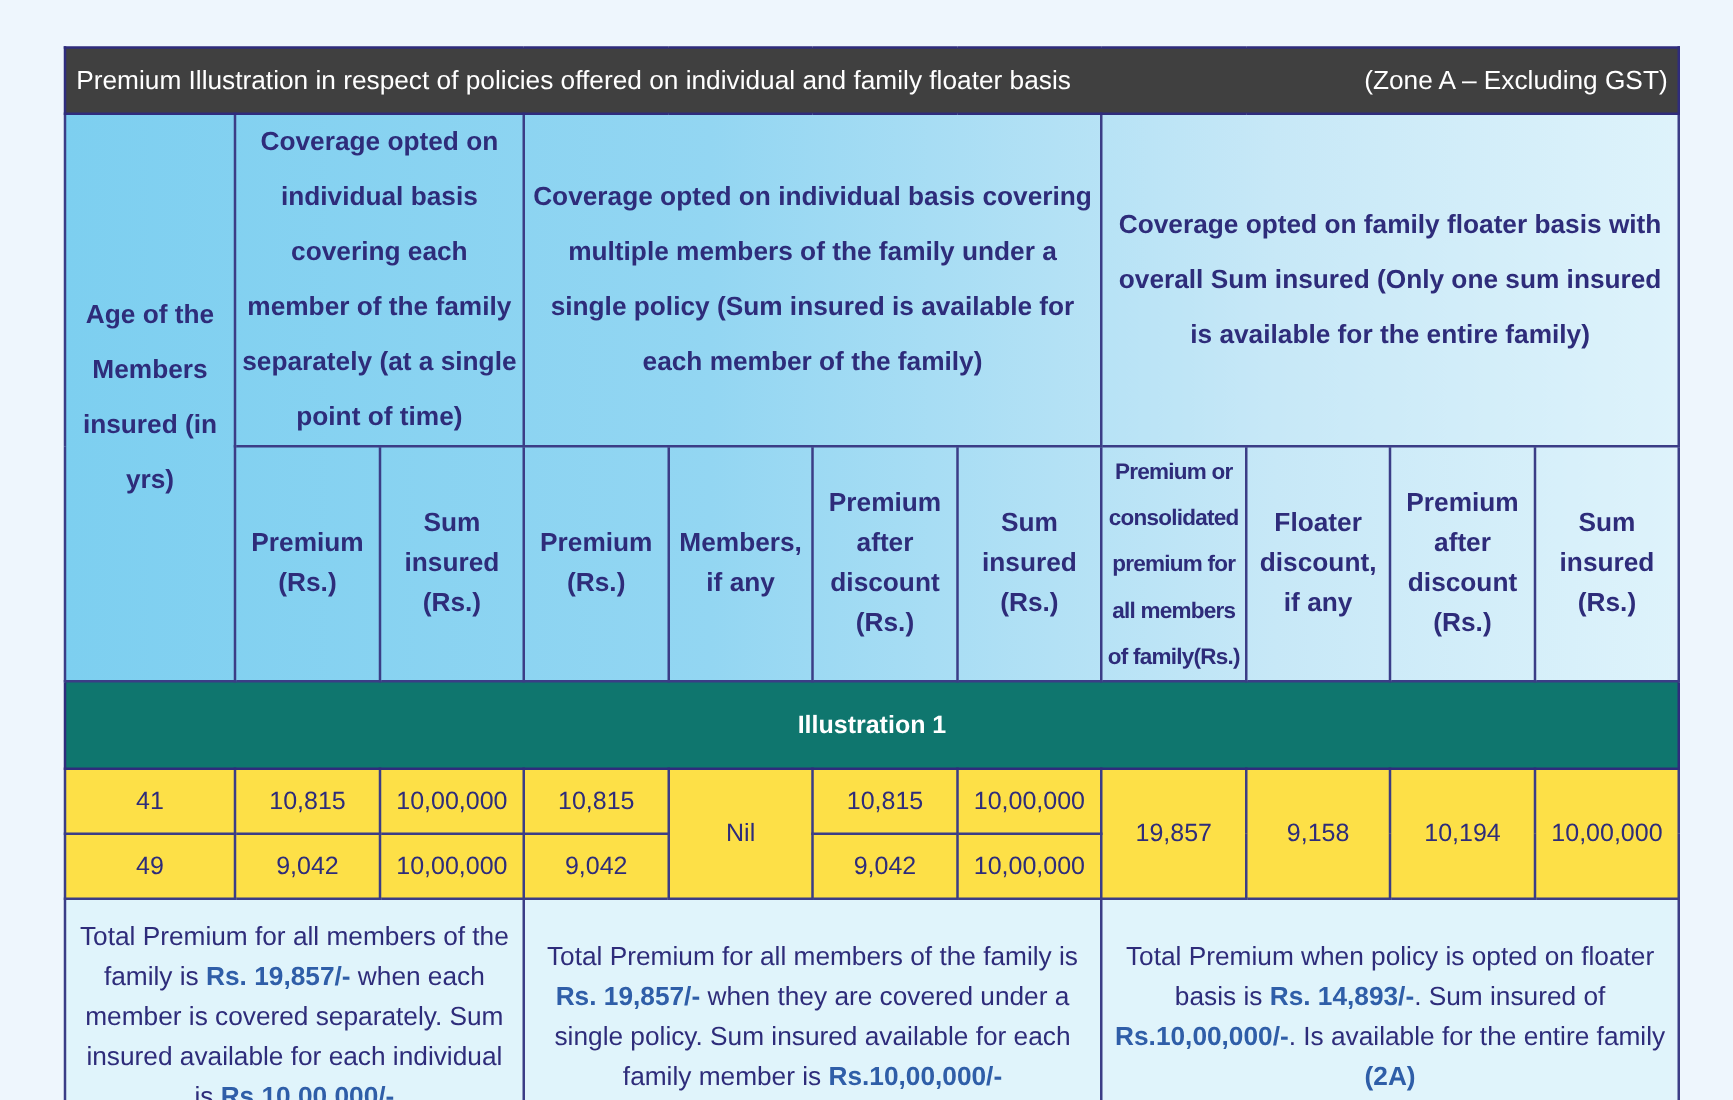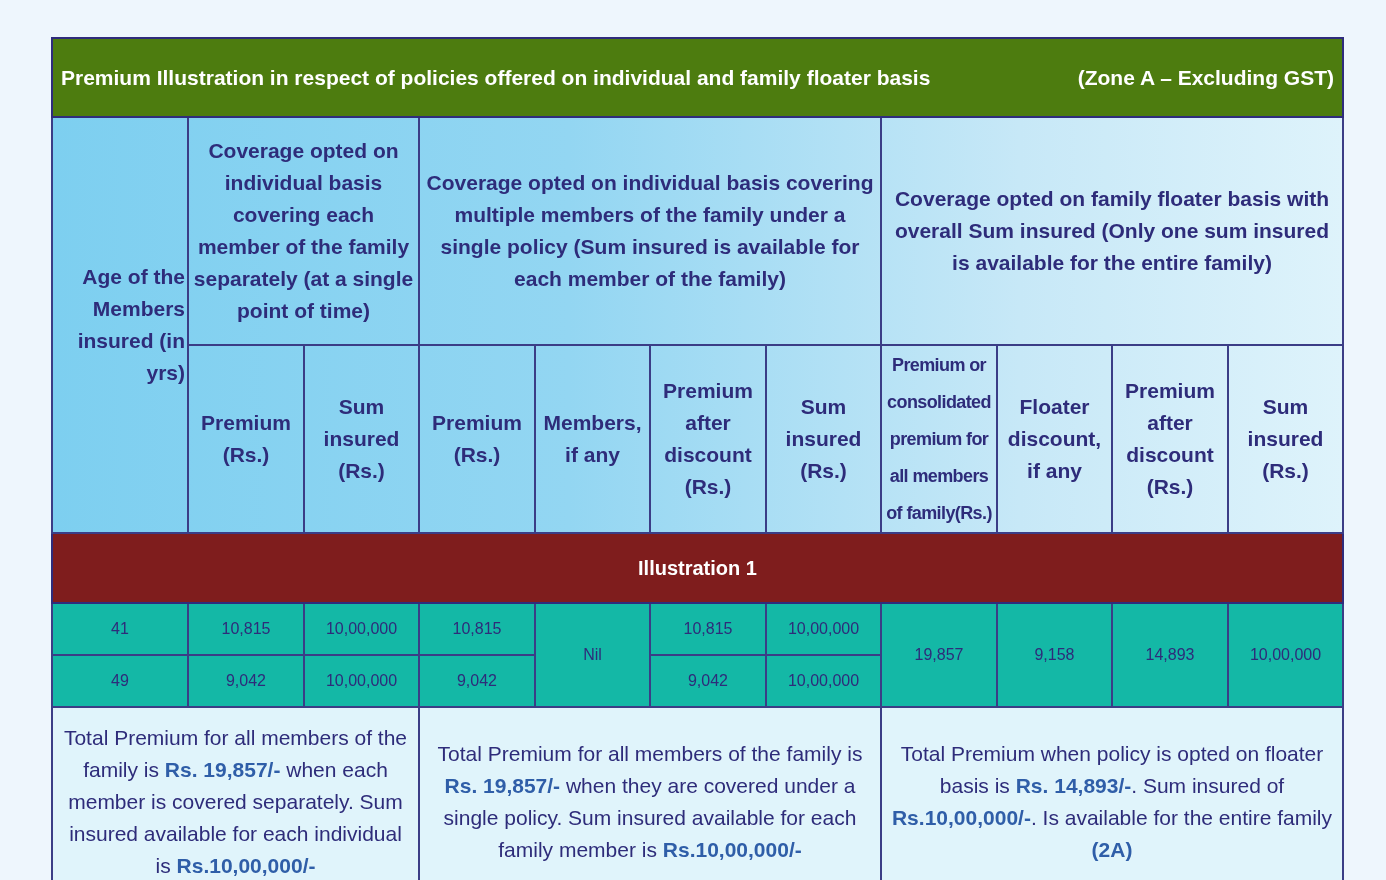--- a/index.html
+++ b/index.html
@@ -11,38 +11,38 @@
   }
   .wrap { position: absolute; left: 51px; top: 37px; width: 1291px; }
   table {
     border-collapse: collapse; width: 1291px; table-layout: fixed;
   }
   td, th {
     border: 2px solid #3b3d86;
     text-align: center; vertical-align: middle; padding: 0 2px;
   }
   .title-row th {
-    background: #4d7c0f; color: #ffffff; font-weight: bold;
-    font-size: 21px; height: 45px; text-align: left; padding: 16px 8px;
+    background: #404040; color: #ffffff; font-weight: normal;
+    font-size: 21px; height: 45px; text-align: left; padding: 3px 8px;
     border-color: #2f2c7c;
   }
   .title-row .flex { display: flex; justify-content: space-between; align-items: center; }
   .hdr {
     background: linear-gradient(90deg, #7dcff0 0%, #93d6f2 40%, #c7e8f7 75%, #def3fb 100%);
   }
   .hdr th { font-weight: bold; color: #2e2c7a; background: transparent; }
-  .grp th { font-size: 21px; line-height: 32px; height: 226px; }
+  .grp th { font-size: 21px; line-height: 44px; height: 226px; }
   .sub th { font-size: 21px; line-height: 32px; height: 186px; }
   .sub th.narrow { font-size: 18px; line-height: 37px; letter-spacing: -0.6px; }
-  .age { font-size: 21px; line-height: 32px; text-align: right; }
+  .age { font-size: 21px; line-height: 32px; }
   .ill td {
-    background: #7f1d1d; color: #ffffff; font-weight: bold; font-size: 20px;
+    background: #0f766e; color: #ffffff; font-weight: bold; font-size: 20px;
     height: 68px; border-color: #2f2c7c;
   }
-  .data td { background: #14b8a6; font-size: 16px; height: 50px; color: #2e2c7a; }
+  .data td { background: #fde047; font-size: 20px; height: 50px; color: #2e2c7a; }
   .sum td {
     background: #e0f4fb; font-size: 21px; line-height: 32px; height: 188px; padding: 0 8px;
   }
   .b { font-weight: bold; color: #2f5ea8; }
   .foot td { background: #2f2c7c; height: 14px; border-color: #2f2c7c; }
 </style>
 </head>
 <body>
 
 <div class="wrap">
@@ -101,21 +101,21 @@
   <tr class="data">
     <td>41</td>
     <td>10,815</td>
     <td>10,00,000</td>
     <td>10,815</td>
     <td rowspan="2">Nil</td>
     <td>10,815</td>
     <td>10,00,000</td>
     <td rowspan="2">19,857</td>
     <td rowspan="2">9,158</td>
-    <td rowspan="2">14,893</td>
+    <td rowspan="2">10,194</td>
     <td rowspan="2">10,00,000</td>
   </tr>
   <tr class="data">
     <td>49</td>
     <td>9,042</td>
     <td>10,00,000</td>
     <td>9,042</td>
     <td>9,042</td>
     <td>10,00,000</td>
   </tr>

